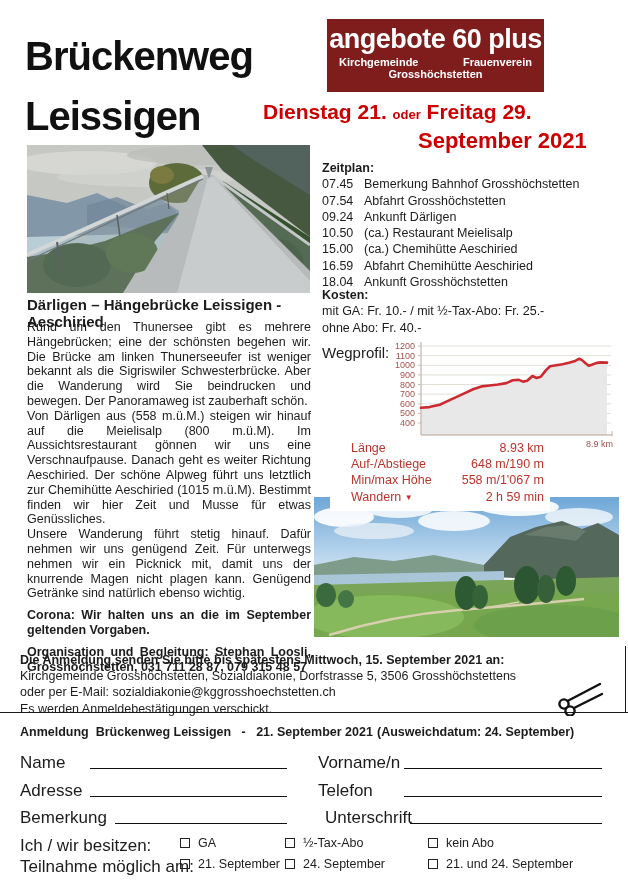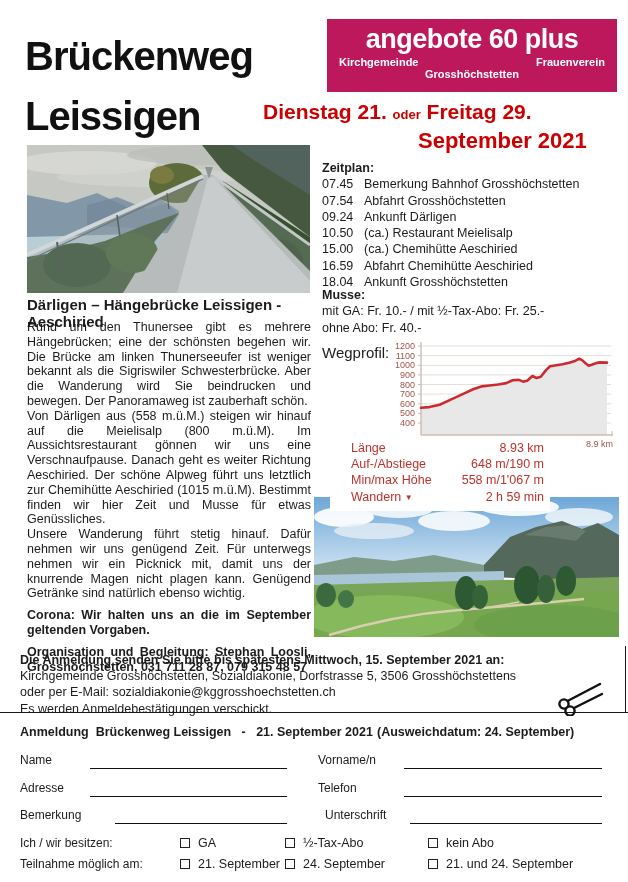--- a/index.html
+++ b/index.html
@@ -2,21 +2,21 @@
 <html><head>
 <meta charset="utf-8">
 <style>
   html,body{margin:0;padding:0;background:#888;}
   .page{position:relative;width:628px;height:882px;background:#fff;margin:0 auto;
         font-family:"Liberation Sans","DejaVu Sans",sans-serif;color:#1c1c1c;overflow:hidden;}
   .abs{position:absolute;}
 
   
   .title{left:25px;top:26px;font-size:40px;font-weight:bold;line-height:60px;letter-spacing:-1px;color:#111;}
-  .brand{left:327px;top:19px;width:290px;height:73px;background:#be185d;color:#fff;text-align:center;}
+  .brand{left:327px;top:19px;width:217px;height:73px;background:#7f1d1d;color:#fff;text-align:center;}
   .brand-name{font-size:27px;font-weight:bold;letter-spacing:-0.5px;margin-top:5px;}
   .brand-orgs{display:flex;justify-content:space-between;padding:1px 12px 0 12px;font-size:11px;font-weight:bold;}
   .brand-center{font-size:11px;font-weight:bold;margin-top:0px;}
   .date1{left:263px;top:100px;font-size:21px;font-weight:bold;color:#cc0000;white-space:nowrap;}
   .date1 .oder{font-size:13px;}
   .date2{left:418px;top:128px;font-size:22px;font-weight:bold;color:#cc0000;}
 
   
   .photo1{left:27px;top:145px;width:283px;height:148px;}
   .photo2{left:314px;top:497px;width:305px;height:140px;}
@@ -46,21 +46,21 @@
 
   
   .send-info{left:20px;top:652px;width:575px;font-size:12.5px;line-height:16.2px;}
   .cut-line{left:0;top:712px;width:628px;border-top:1.4px solid #1a1a1a;height:0;}
   .right-edge{left:625px;top:646px;height:67px;border-left:1.2px solid #1a1a1a;width:0;}
   .scissors{left:556px;top:682px;}
 
   
   .form-title-left{left:20px;top:725px;font-size:12.5px;font-weight:bold;white-space:pre;}
   .form-title-right{left:377px;top:725px;font-size:12.5px;font-weight:bold;}
-  .flabel{font-size:12px;}
+  .flabel{font-size:17px;}
   .fline{border-bottom:1.1px solid #111;height:15px;}
   .cb{display:inline-block;width:8px;height:8px;border:1.2px solid #222;margin-right:8px;vertical-align:-1px;}
   .opt{font-size:12.5px;white-space:nowrap;}
 </style>
 </head>
 <body>
 
 <div class="page">
 
   <div class="abs title">
@@ -151,21 +151,21 @@
         <span class="zp-time">16.59</span>
         <span>Abfahrt Chemihütte Aeschiried</span>
       </div>
     <div class="zp-row">
         <span class="zp-time">18.04</span>
         <span>Ankunft Grosshöchstetten</span>
       </div>
   </div>
 
   <div class="abs kosten">
-    <div class="zp-head">Musse:</div>
+    <div class="zp-head">Kosten:</div>
     <div>mit GA: Fr. 10.- / mit ½-Tax-Abo: Fr. 25.-</div>
     <div>ohne Abo: Fr. 40.-</div>
   </div>
 
   <div class="abs wegprofil-label">Wegprofil:</div>
   <div class="abs chart">
     <svg id="wegprofil-chart" width="234" height="114" viewBox="0 0 234 114">
         <line x1="36" y1="83.0" x2="226" y2="83.0" stroke="#e3ded8" stroke-width="1"></line>
         <line x1="33" y1="83.0" x2="36" y2="83.0" stroke="#c9beb4"></line>
         <text x="30" y="86" text-anchor="end" font-size="9" fill="#a0524c">400</text>

